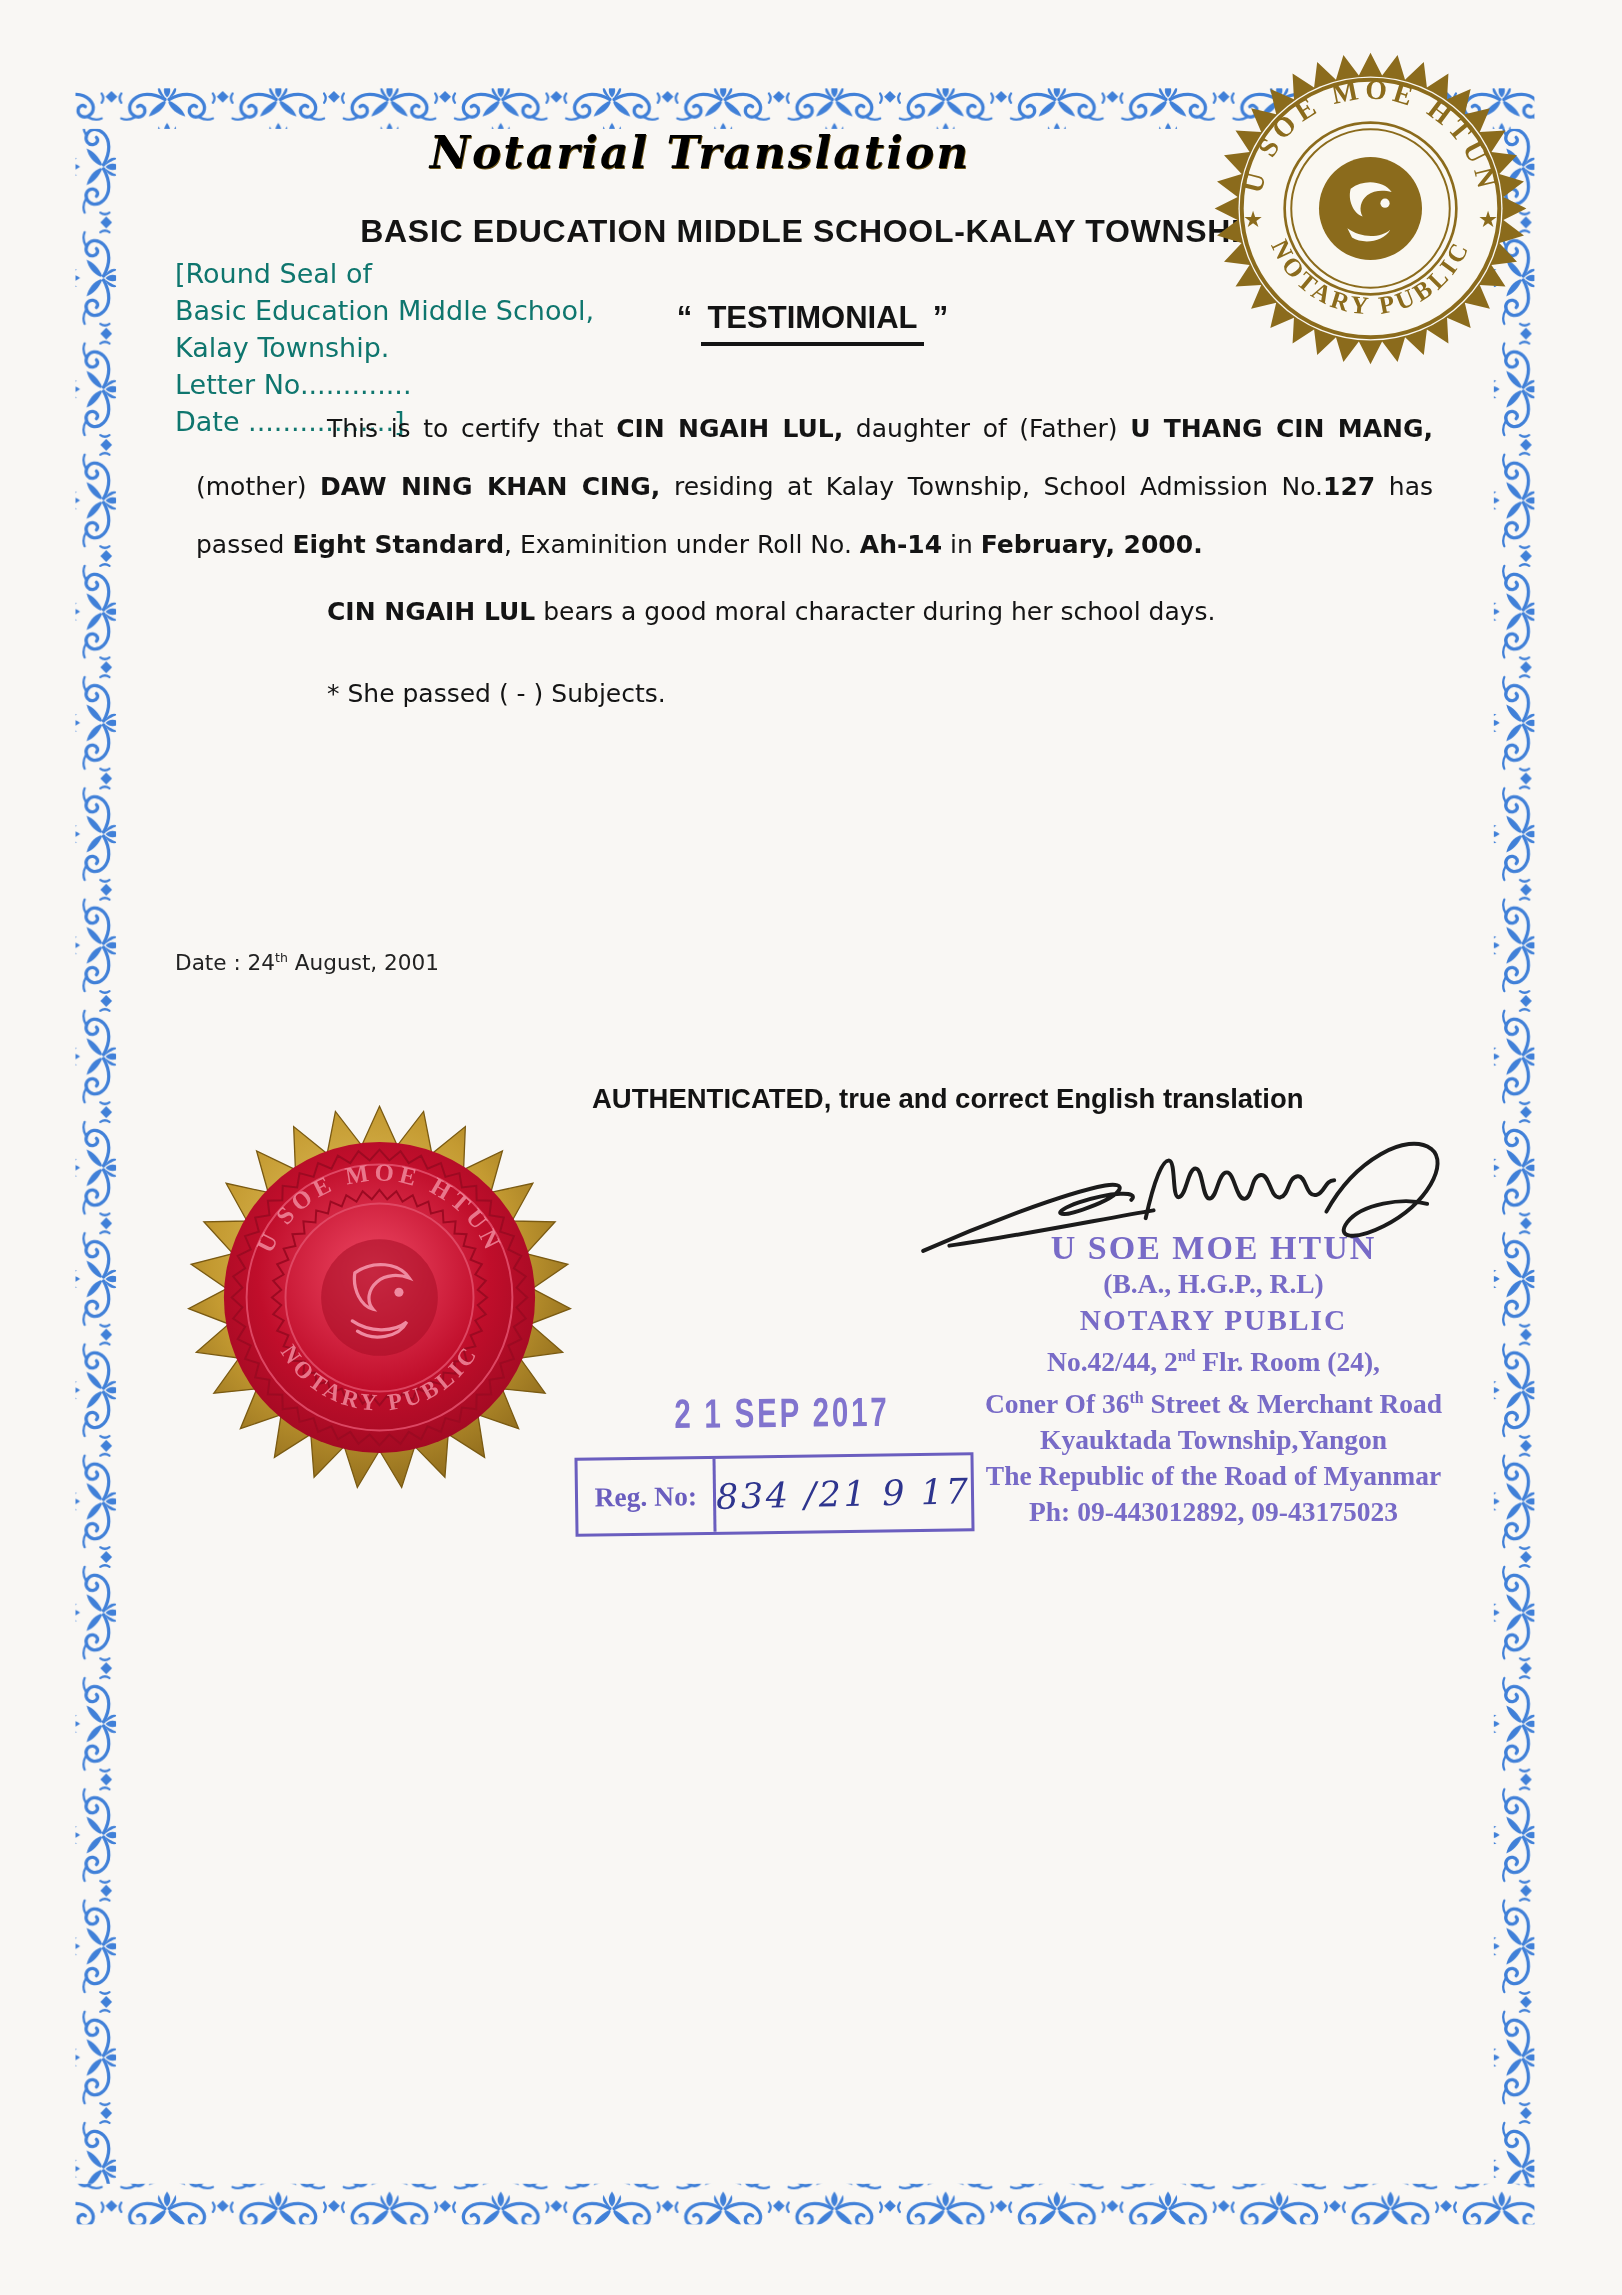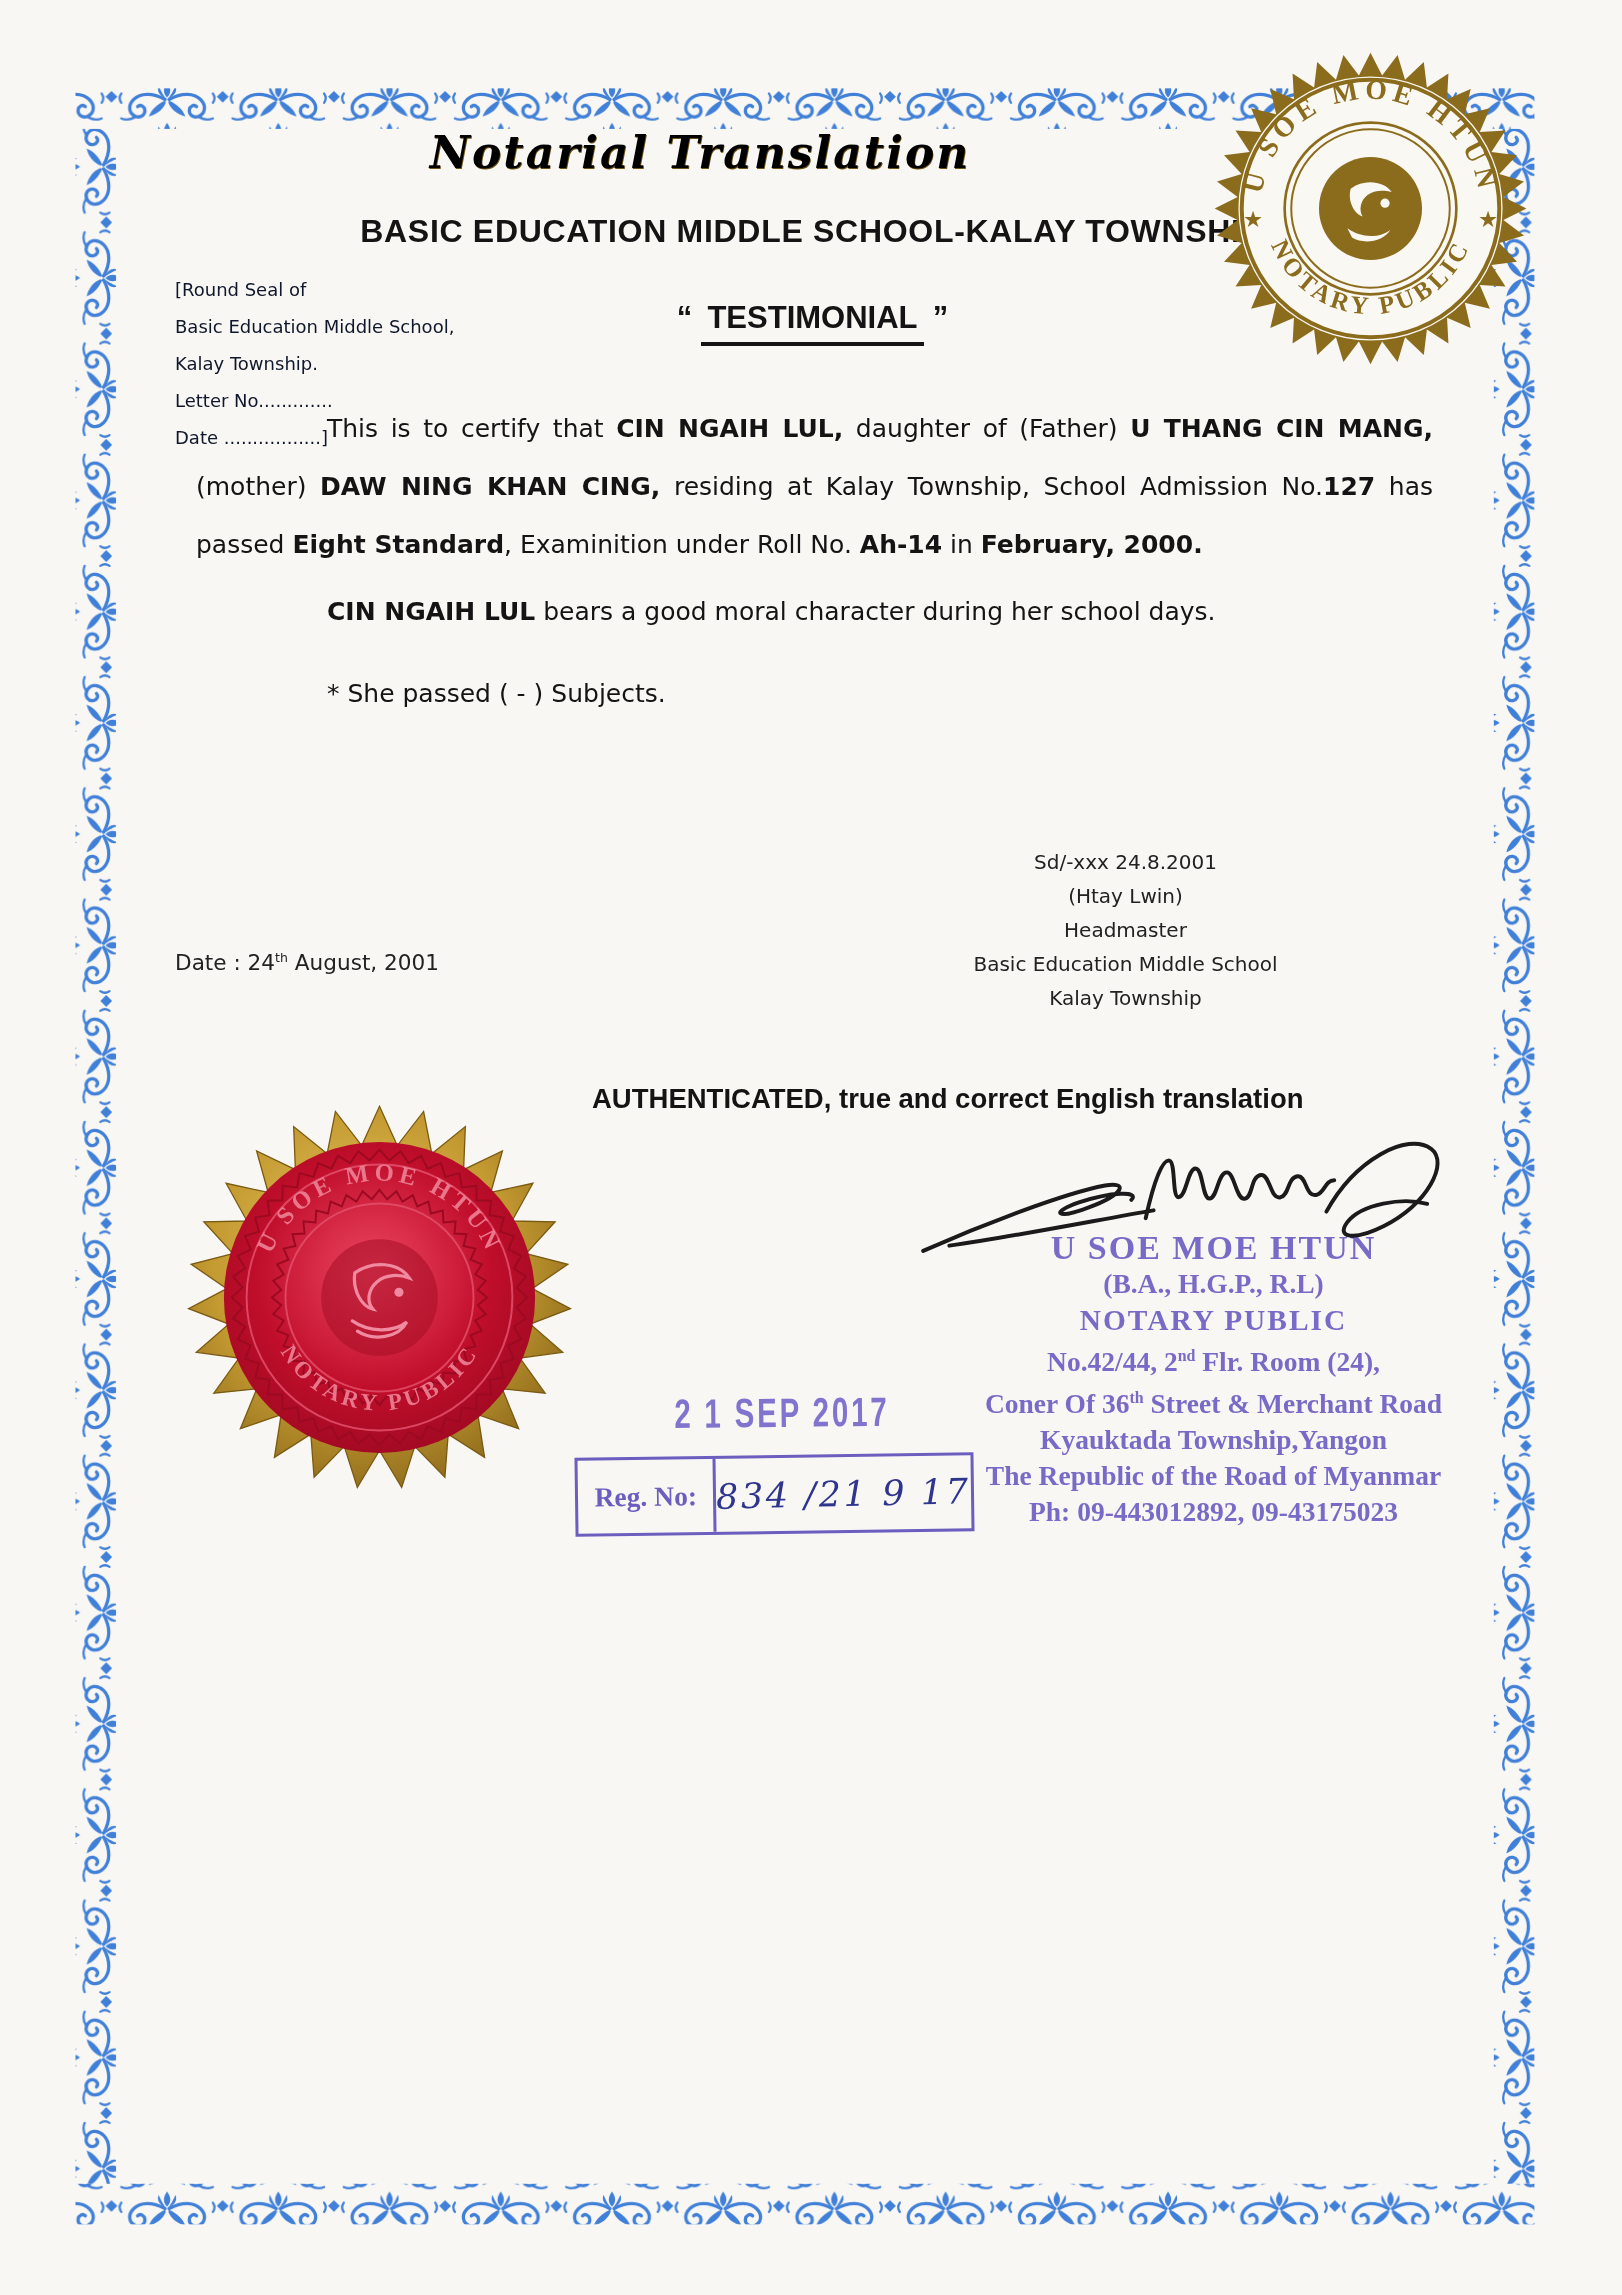--- a/index.html
+++ b/index.html
@@ -13,22 +13,22 @@
   .bmotif-thin{fill:none;stroke:#4080d8;stroke-width:3.5;stroke-linecap:round;}
 
   
   .title{position:absolute;left:0;top:127px;width:1400px;text-align:center;
          font-family:"DejaVu Serif",serif;font-style:italic;font-weight:bold;
          font-size:44px;color:#000000;letter-spacing:2px;z-index:2;
          text-shadow:0.7px 0.7px 0 #6d5414;}
   .school-header{position:absolute;left:0;top:213px;width:1623px;text-align:center;
          font-family:"Liberation Sans",sans-serif;font-weight:800;font-size:32px;
          letter-spacing:0.7px;z-index:2;}
-  .seal-note{position:absolute;left:175px;top:271px;font-size:18px;line-height:37px;
-         color:#0f172a;z-index:2;}
+  .seal-note{position:absolute;left:175px;top:255px;font-size:27px;line-height:37px;
+         color:#0f766e;z-index:2;}
   .heading{position:absolute;left:1px;top:300px;width:1623px;text-align:center;
          font-family:"Liberation Sans",sans-serif;font-weight:800;font-size:31px;z-index:2;}
   .heading .hword{border-bottom:4.6px solid #141414;padding:0 6.5px 6.5px 6.5px;}
 
   
   .body-text{position:absolute;left:196px;top:400px;width:1237px;font-size:25px;
          line-height:58px;text-align:justify;z-index:2;}
   .body-text p{margin:0;text-indent:131px;}
   .body-text p.p2{margin-top:5.2px;}
   .body-text p.p3{margin-top:9.2px;}
@@ -122,27 +122,20 @@
   </div>
 
   <div class="body-text">
     <p class="p1"><span>This is to certify that </span><b>CIN NGAIH LUL,</b><span> daughter of (Father) </span><b>U THANG CIN MANG,</b><span>(mother) </span><b>DAW NING KHAN CING,</b><span> residing at Kalay Township, School Admission No.</span><b>127</b><span> has passed </span><b>Eight Standard</b><span>, Examinition under Roll No. </span><b>Ah-14</b><span> in </span><b>February, 2000.</b></p>
     <p class="p3"><b>CIN NGAIH LUL</b><span>  bears a good moral character during her school days.</span></p>
     <p class="p4"><span>* She passed ( - ) Subjects.</span></p>
   </div>
 
   <div class="date-line"><span>Date : 24</span><sup>th</sup><span> August, 2001</span></div>
 
-  <div class="headmaster">
-    <div>Sd/-xxx 24.8.2001</div>
-    <div>(Htay Lwin)</div>
-    <div>Headmaster</div>
-    <div>Basic Education Middle School</div>
-    <div>Kalay Township</div>
-  </div>
 
   <div class="auth-line">AUTHENTICATED, true and correct English translation</div>
 
   <svg class="signature-svg" width="550" height="144" viewBox="0 0 840 220">
     <g fill="none" stroke="#1b1b1b" stroke-width="6" stroke-linecap="round">
       <path d="M20,200 C110,160 235,112 298,100 C332,94 330,112 272,134 C225,152 212,142 258,126 C306,110 352,108 338,122"></path>
       <path d="M60,192 C170,176 300,150 372,138"></path>
       <path d="M360,150 C372,96 385,60 396,62 C406,64 400,118 410,118 C422,118 424,74 436,74 C448,74 446,122 458,120 C470,118 470,80 484,80 C496,80 498,124 512,120 C524,117 520,86 536,84 C550,82 550,122 566,118 C580,114 576,88 592,86 C606,84 604,120 622,114 C634,110 634,92 648,92"></path>
       <path d="M636,140 C680,60 760,18 796,44 C824,66 790,128 724,162 C678,185 650,180 668,156 C690,128 752,118 790,128"></path>
     </g>

